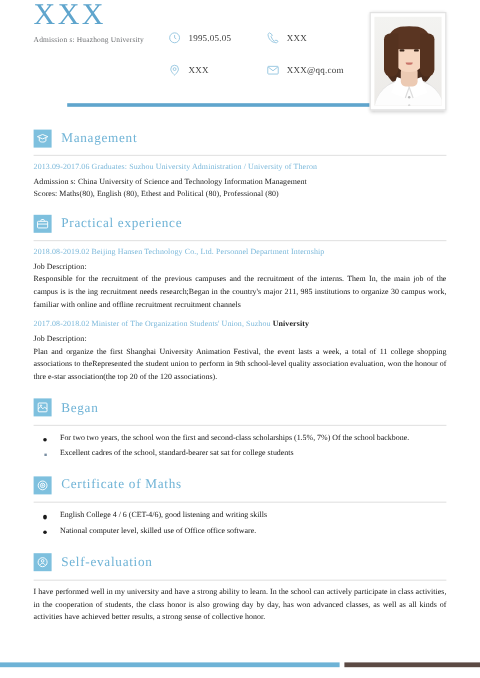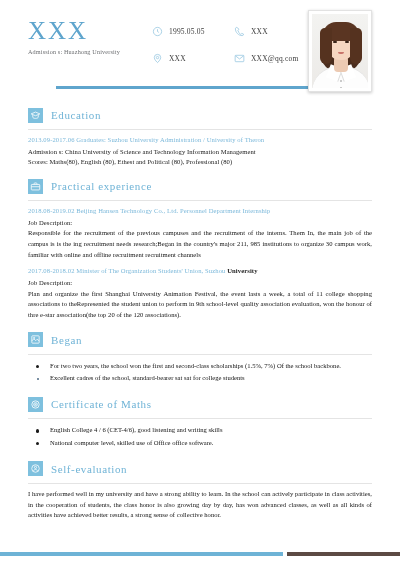--- a/index.html
+++ b/index.html
@@ -10,32 +10,32 @@
     overflow: hidden;
   }
   .page {
     position: relative;
     width: 400px; height: 565px;
     background: #ffffff;
     padding: 0 28px;
   }
 
   
-  .header { position: relative; padding-top: 18px; height: 96px; }
+  .header { position: relative; height: 96px; }
   .name {
     font-family: "Liberation Serif", serif;
     font-size: 25px; letter-spacing: 2px;
     color: #5fa5cd; font-weight: 400; line-height: 1.05;
   }
   .subtitle {
     font-size: 6.2px; color: #6d6f72; letter-spacing: .15px;
     margin-top: 4px; font-family: "Liberation Serif", serif;
   }
   .contact-grid {
-    position: absolute; left: 124px; top: 26px;
+    position: absolute; left: 112px; top: 26px;
     display: grid; grid-template-columns: 78px 100px;
     grid-row-gap: 16px; grid-column-gap: 4px;
   }
   .contact-item { display: flex; align-items: center; gap: 6px; }
   .contact-item .ico { width: 11px; height: 11px; flex: 0 0 11px; color: #9cc9e2; }
   .contact-item .ico svg { display: block; width: 11px; height: 11px; }
   .contact-item .txt { font-size: 7.5px; color: #3a3a3a; letter-spacing: .2px; }
 
   .photo {
     position: absolute; right: 0px; top: 10px;
@@ -194,21 +194,21 @@
   </div>
 
   <div class="section">
     <div class="sec-head">
       <span class="sec-badge">
         <svg viewBox="0 0 24 24" fill="none" stroke="#ffffff" stroke-width="1.7">
           <path d="M2.5 8.5L12 4.5l9.5 4L12 12.5z"></path>
             <path d="M6 11v4.5c0 1.6 2.7 2.8 6 2.8s6-1.2 6-2.8V11"></path>
         </svg>
       </span>
-      <span class="sec-title">Education</span>
+      <span class="sec-title">Management</span>
     </div>
     <div class="sec-rule"></div>
     <div class="entry-title">2013.09-2017.06 Graduates: Suzhou University Administration / University of Theron</div>
     <div class="line">Admission s: China University of Science and Technology Information Management</div>
     <div class="line">Scores: Maths(80), English (80), Ethest and Political (80), Professional (80)</div>
   </div>
 
   <div class="section">
     <div class="sec-head">
       <span class="sec-badge">

